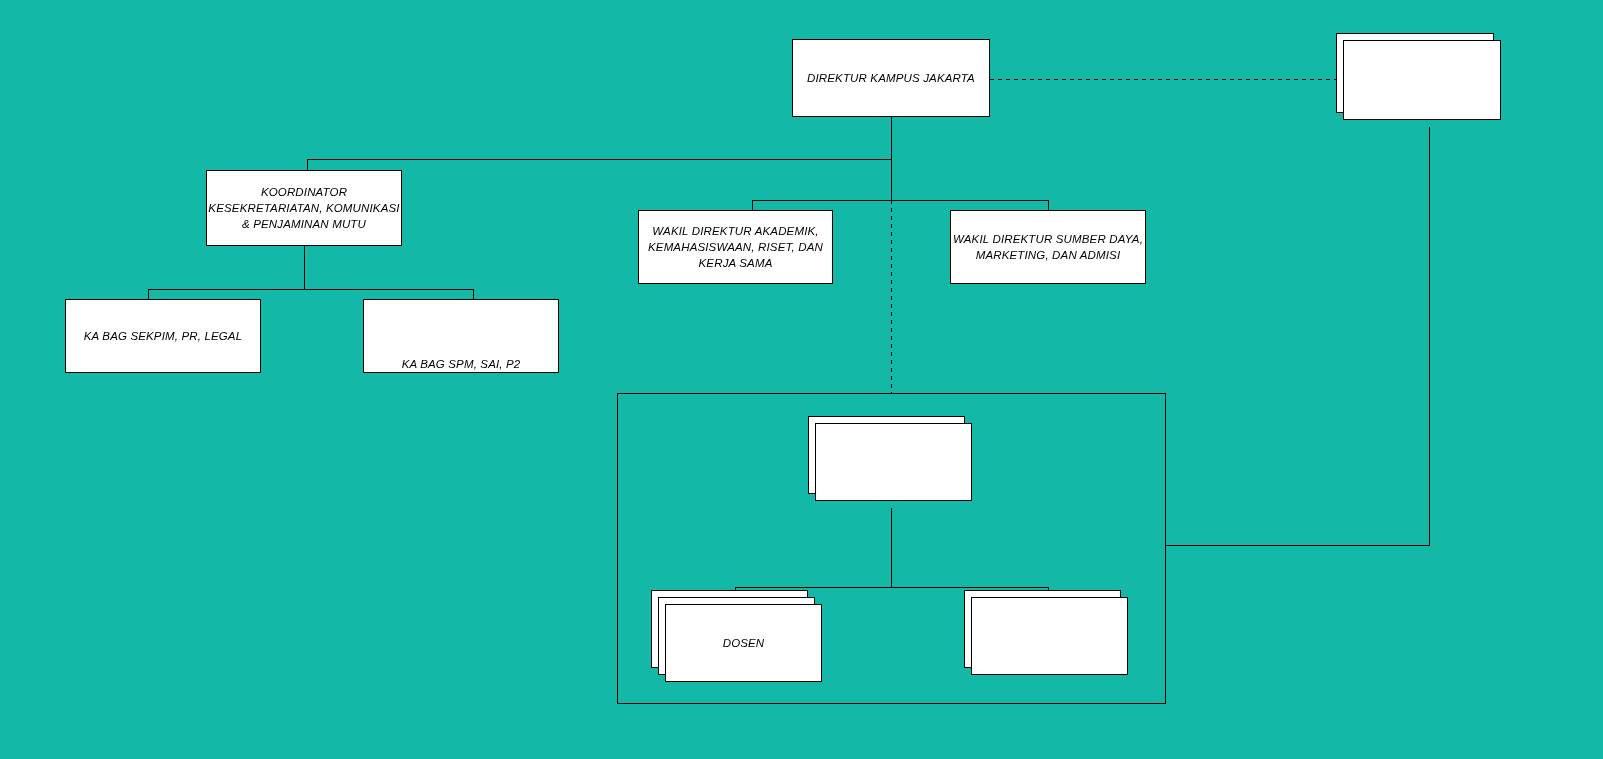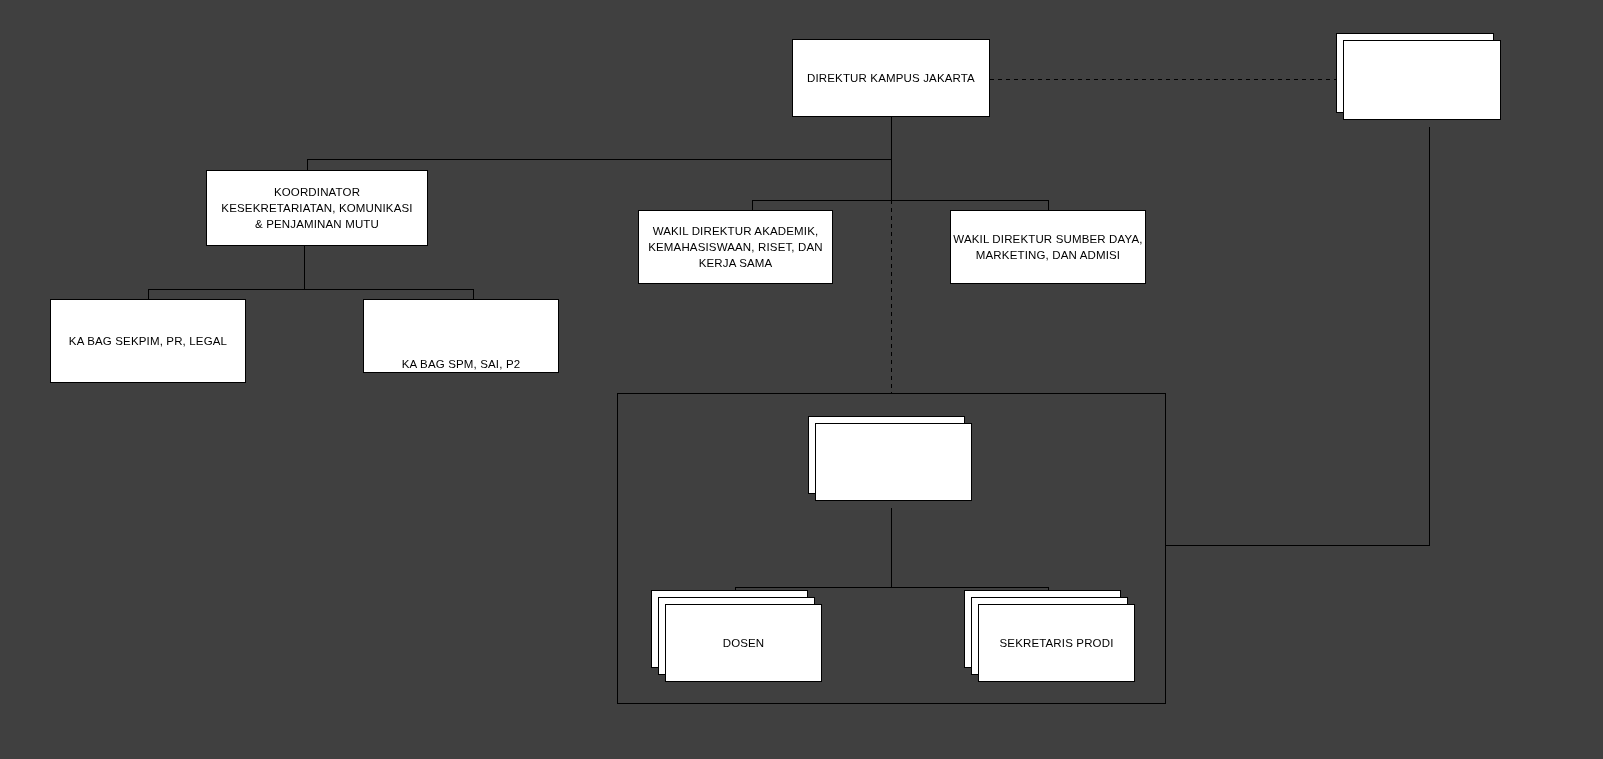--- a/index.html
+++ b/index.html
@@ -5,23 +5,24 @@
 <style>
   html, body {
     margin: 0;
     padding: 0;
     background: #ffffff;
   }
   #canvas {
     position: relative;
     width: 1603px;
     height: 759px;
-    background: #404040;
+    background: #14b8a6;
     font-family: "Liberation Sans", sans-serif;
     overflow: hidden;
+    font-style: italic;
   }
   #connectors {
     position: absolute;
     left: 0;
     top: 0;
     width: 1603px;
     height: 759px;
     pointer-events: none;
   }
   .node {
@@ -94,47 +95,44 @@
   <div class="stack-sheet" style="left: 658px; top: 597px; width: 157px; height: 78px; z-index: 2;"></div>
   <div class="stack-sheet" style="left: 651px; top: 590px; width: 157px; height: 78px; z-index: 1;"></div>
   <div class="stack-sheet" style="left: 971px; top: 597px; width: 157px; height: 78px; z-index: 2;"></div>
   <div class="stack-sheet" style="left: 964px; top: 590px; width: 157px; height: 78px; z-index: 1;"></div>
 
   <div class="node" style="left: 792px; top: 39px; width: 198px; height: 78px;">
     <span class="node-label">DIREKTUR KAMPUS JAKARTA</span>
   </div>
 
 
-  <div class="node" style="left: 206px; top: 170px; width: 222px; height: 76px;">
+  <div class="node" style="left: 206px; top: 170px; width: 196px; height: 76px;">
     <span class="node-label">KOORDINATOR
 KESEKRETARIATAN, KOMUNIKASI
 &amp; PENJAMINAN MUTU</span>
   </div>
 
   <div class="node" style="left: 950px; top: 210px; width: 196px; height: 74px;">
     <span class="node-label">WAKIL DIREKTUR SUMBER DAYA,
 MARKETING, DAN ADMISI</span>
   </div>
 
   <div class="node" style="left: 638px; top: 210px; width: 195px; height: 74px;">
     <span class="node-label">WAKIL DIREKTUR AKADEMIK,
 KEMAHASISWAAN, RISET, DAN
 KERJA SAMA</span>
   </div>
 
-  <div class="node" style="left: 50px; top: 299px; width: 196px; height: 84px;">
+  <div class="node" style="left: 65px; top: 299px; width: 196px; height: 74px;">
     <span class="node-label">KA BAG SEKPIM, PR, LEGAL</span>
   </div>
 
   <div class="node" style="left: 363px; top: 299px; width: 196px; height: 74px; align-items: flex-end;">
     <span class="node-label">KA BAG SPM, SAI, P2</span>
   </div>
 
 
   <div class="node" style="left: 665px; top: 604px; width: 157px; height: 78px; justify-content: center;">
     <span class="node-label">DOSEN</span>
   </div>
 
-  <div class="node" style="left: 978px; top: 604px; width: 157px; height: 78px;">
-    <span class="node-label">SEKRETARIS PRODI</span>
-  </div>
 
 </div>
 
 </body></html>

